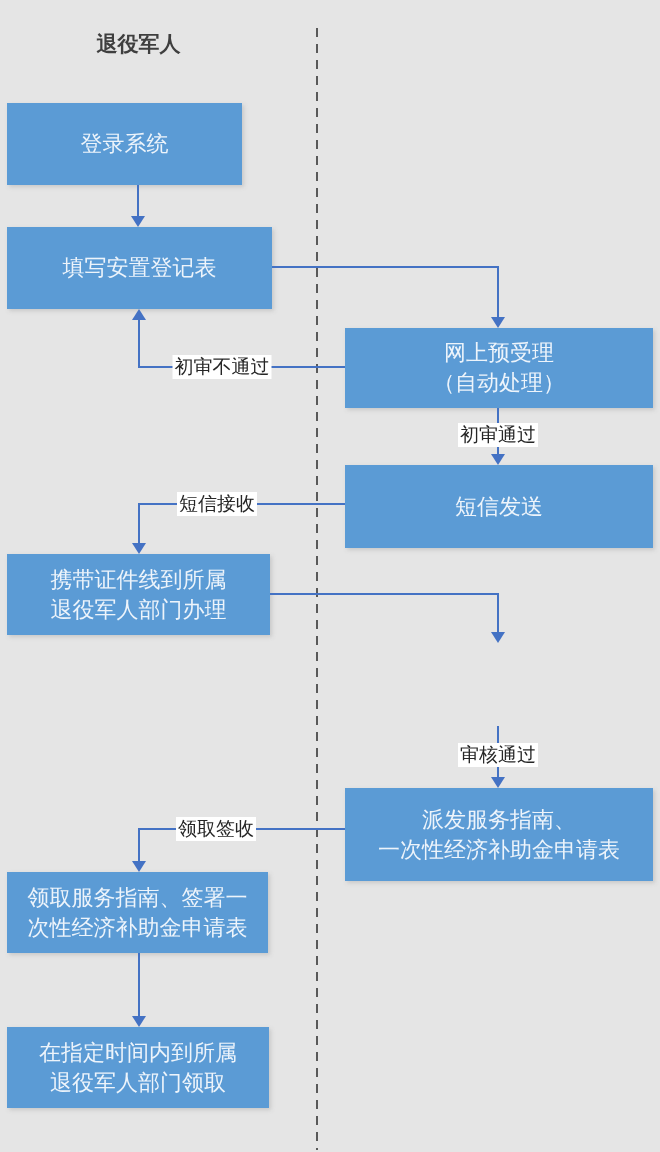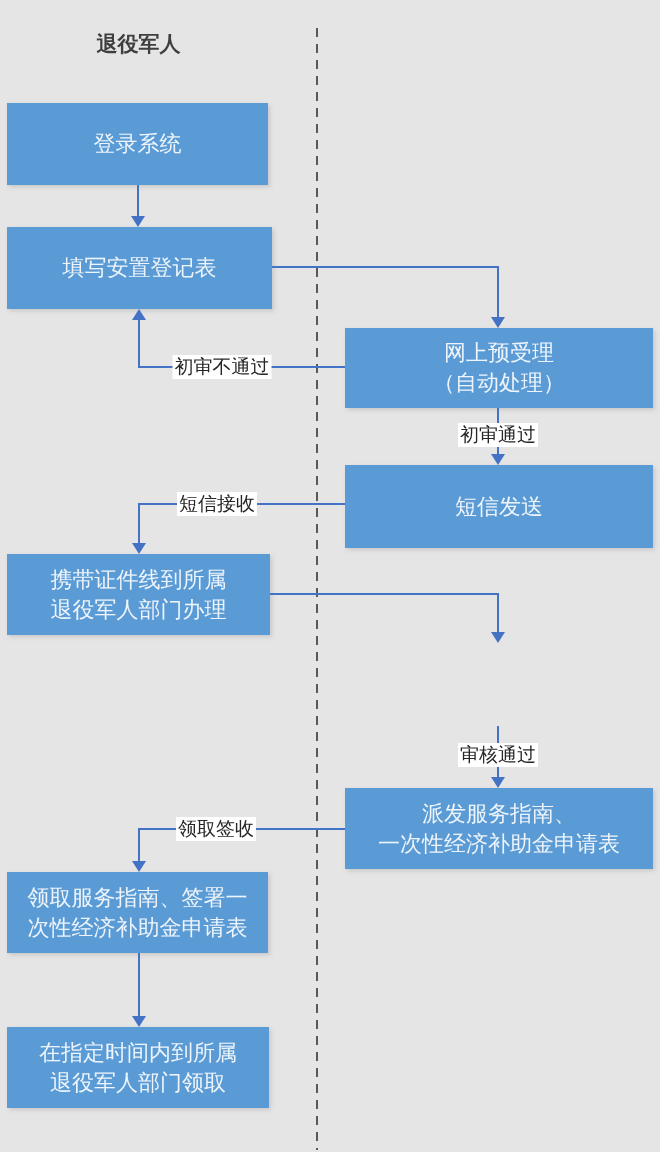--- a/index.html
+++ b/index.html
@@ -43,21 +43,21 @@
 </style>
 </head>
 <body>
 
 <div class="canvas">
 
   <div class="divider" style="left:316px;top:28px;height:1122px;"></div>
 
   <div class="lane-header" style="left:7px;top:30px;width:263px;">退役军人</div>
 
-  <div class="node" style="left:7px;top:103px;width:261px;height:82px;">
+  <div class="node" style="left:7px;top:103px;width:235px;height:82px;">
     <span class="node-label">登录系统</span>
   </div>
 
   <div class="node" style="left:7px;top:227px;width:265px;height:82px;">
     <span class="node-label">填写安置登记表</span>
   </div>
 
   <div class="node" style="left:7px;top:554px;width:263px;height:81px;">
     <span class="node-label">携带证件线到所属
 退役军人部门办理</span>
@@ -76,21 +76,21 @@
   <div class="node" style="left:345px;top:328px;width:308px;height:80px;">
     <span class="node-label">网上预受理
 （自动处理）</span>
   </div>
 
   <div class="node" style="left:345px;top:465px;width:308px;height:83px;">
     <span class="node-label">短信发送</span>
   </div>
 
 
-  <div class="node" style="left:345px;top:788px;width:308px;height:81px;">
+  <div class="node" style="left:345px;top:788px;width:308px;height:93px;">
     <span class="node-label">派发服务指南、
 一次性经济补助金申请表</span>
   </div>
 
   <div class="seg" style="left:137px;top:185px;width:2px;height:32px;"></div>
   <div class="arr down" style="left:131px;top:216px;"></div>
 
   <div class="seg" style="left:272px;top:266px;width:227px;height:2px;"></div>
   <div class="seg" style="left:497px;top:266px;width:2px;height:51px;"></div>
   <div class="arr down" style="left:491px;top:317px;"></div>

